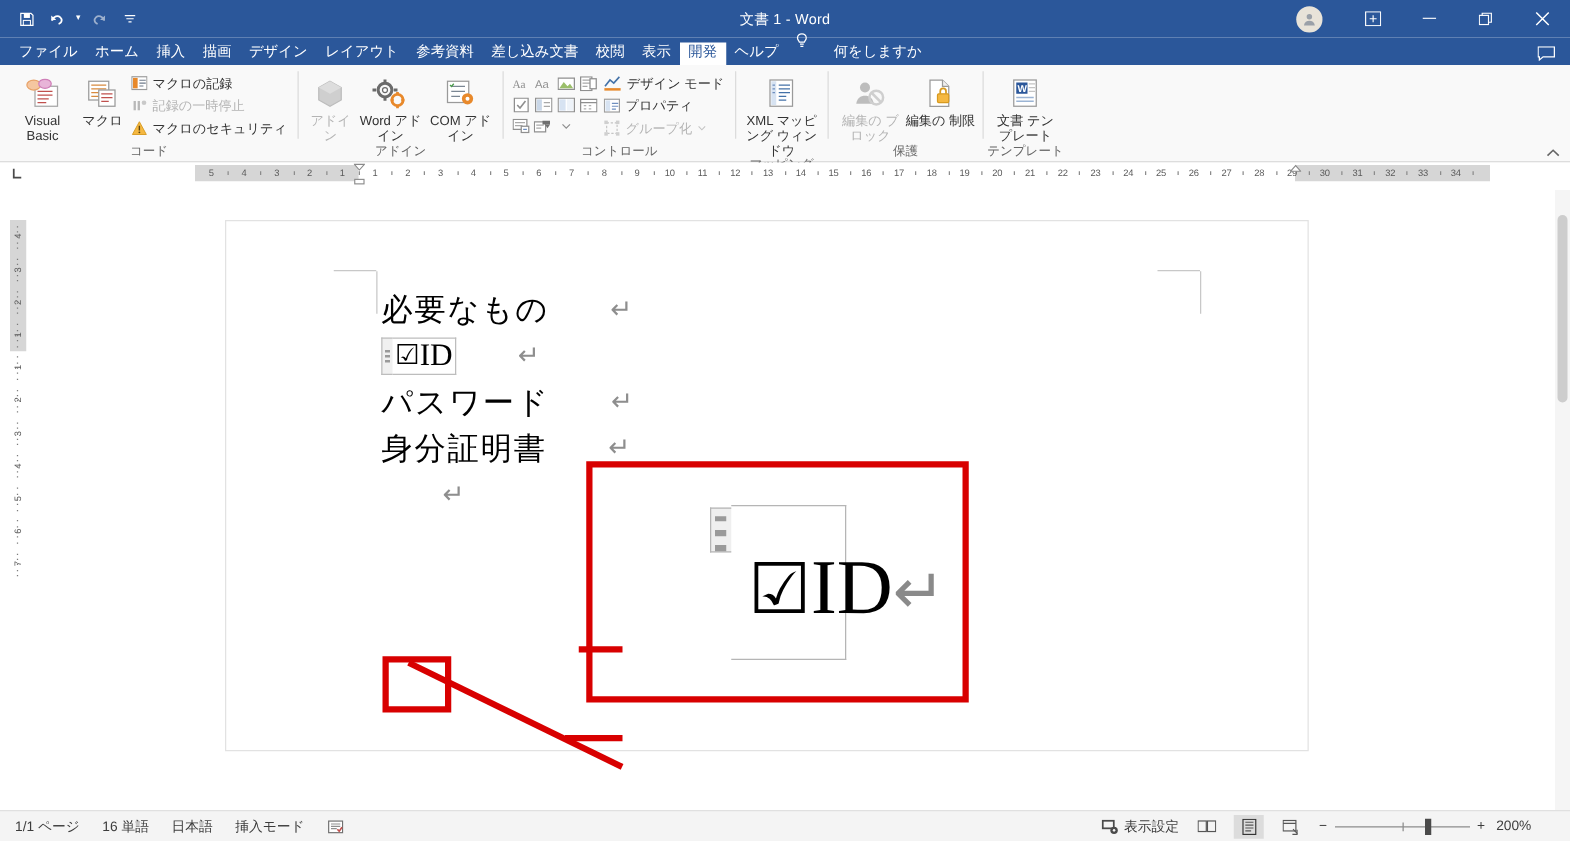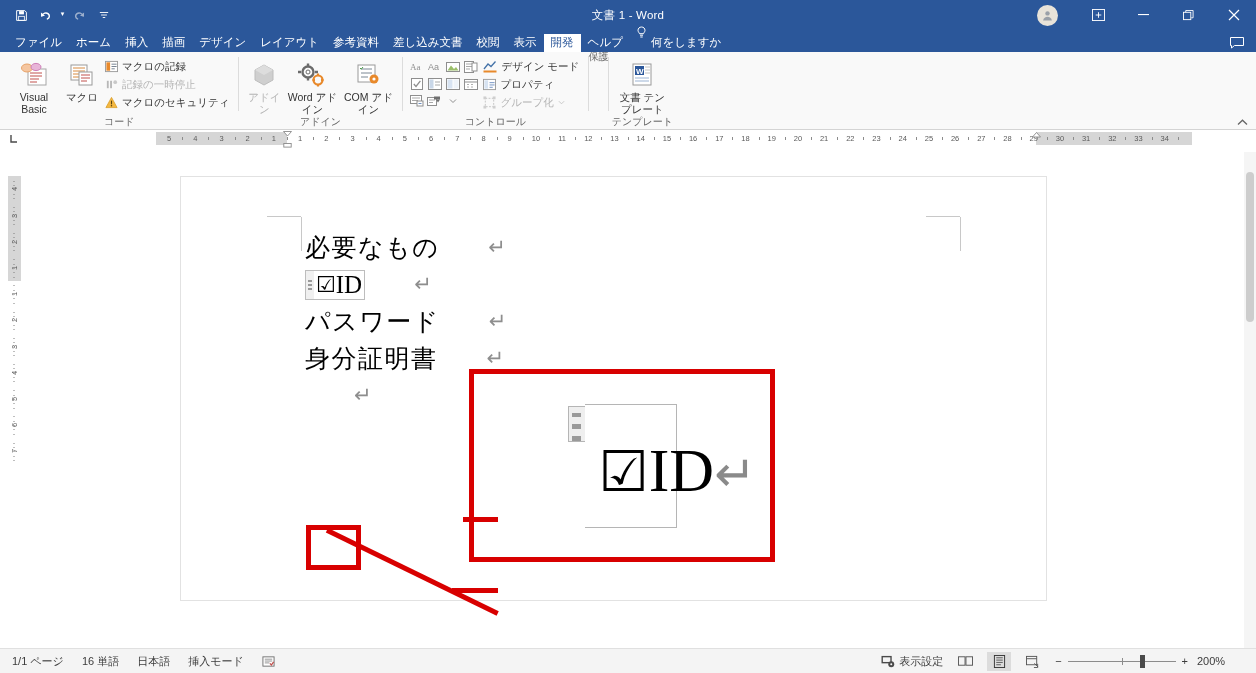--- a/index.html
+++ b/index.html
@@ -48,21 +48,21 @@
   .tabbar {
     height: 22px; background: #2b579a; display: flex; align-items: flex-end;
     position: relative; padding-left: 8px;
   }
   .tab {
     font-size: 11.5px; color: #ffffff; padding: 3px 7px 4px 7px; line-height: 1;
     white-space: nowrap;
     margin-top: 20px;
   }
   .tab.active { background: #ffffff; color: #2b579a; }
-  .tab-tell { display: flex; align-items: center; gap: 4px; padding-left: 6px; font-family: Liberation Serif, serif; }
+  .tab-tell { display: flex; align-items: center; gap: 20px; padding-left: 6px; font-family: Liberation Serif, serif; }
   .bulb { color: #ffffff; font-size: 12px; }
   .comment-ic {
     position: absolute; right: 12px; bottom: 3px; color: #ffffff; font-size: 12px;
   }
 
   
   .ribbon {
     height: 78px; background: #f9f9f9; border-bottom: 1px solid #d4d4d4;
     display: flex; position: relative;
   }
@@ -555,22 +555,63 @@
             <svg width="7" height="7" viewBox="0 0 8 8">
                 <path d="M1 2.5 L4 5.5 L7 2.5" stroke="#c4c4c4" stroke-width="1" fill="none"></path>
               </svg>
           </span>
         </div>
       </div>
     </div>
     <div class="rg-label">コントロール</div>
   </div>
 
-
   <div class="rgroup">
+    <div class="rg-body">
+      <div class="big-btn wide">
+        <span class="icon-lg">
+          <svg width="26" height="26" viewBox="0 0 26 26">
+            <rect x="4" y="2" width="18" height="21" fill="#fff" stroke="#9a9a9a"></rect>
+            <rect x="5" y="3" width="4" height="19" fill="#d7e3f2"></rect>
+            <path d="M11 6h9M11 9h9M11 12h9M11 15h6M11 18h6" stroke="#4472a8" stroke-width="1"></path>
+            <path d="M6 6h2M6 9h2M6 12h2" stroke="#6f8fbf" stroke-width="1"></path>
+          </svg>
+        </span>
+        <span>XML マッピング ウィンドウ</span>
+      </div>
+    </div>
+    <div class="rg-label">マッピング</div>
+  </div>
+
+  <div class="rgroup">
+    <div class="rg-body">
+      <div class="big-btn dis">
+        <span class="icon-lg">
+          <svg width="28" height="24" viewBox="0 0 28 24">
+            <circle cx="10" cy="7" r="4" fill="#bdbdbd"></circle>
+            <path d="M3 20c.6-4.4 3.4-6.4 7-6.4s6.4 2 7 6.4z" fill="#bdbdbd"></path>
+            <circle cx="19" cy="15" r="5.5" fill="none" stroke="#cfcfcf" stroke-width="2"></circle>
+            <path d="M15.2 11.2 L22.8 18.8" stroke="#cfcfcf" stroke-width="2"></path>
+          </svg>
+        </span>
+        <span>編集の ブロック</span>
+
+      </div>
+      <div class="big-btn">
+        <span class="icon-lg">
+          <svg width="26" height="26" viewBox="0 0 26 26">
+            <path d="M5 2h10l5 5v16H5z" fill="#fff" stroke="#9a9a9a"></path>
+            <path d="M15 2v5h5" fill="#f0f0f0" stroke="#9a9a9a"></path>
+            <rect x="11" y="13" width="9" height="7" rx="1" fill="#f5b841" stroke="#d79a20"></rect>
+            <path d="M13.2 13V11a2.3 2.3 0 0 1 4.6 0v2" fill="none" stroke="#d79a20" stroke-width="1.4"></path>
+          </svg>
+        </span>
+        <span>編集の 制限</span>
+      </div>
+    </div>
     <div class="rg-label">保護</div>
   </div>
 
   <div class="rgroup">
     <div class="rg-body">
       <div class="big-btn">
         <span class="icon-lg">
           <svg width="26" height="26" viewBox="0 0 26 26">
             <rect x="4" y="2" width="18" height="21" fill="#fff" stroke="#9a9a9a"></rect>
             <rect x="6" y="4" width="9" height="9" fill="#2b579a"></rect>

